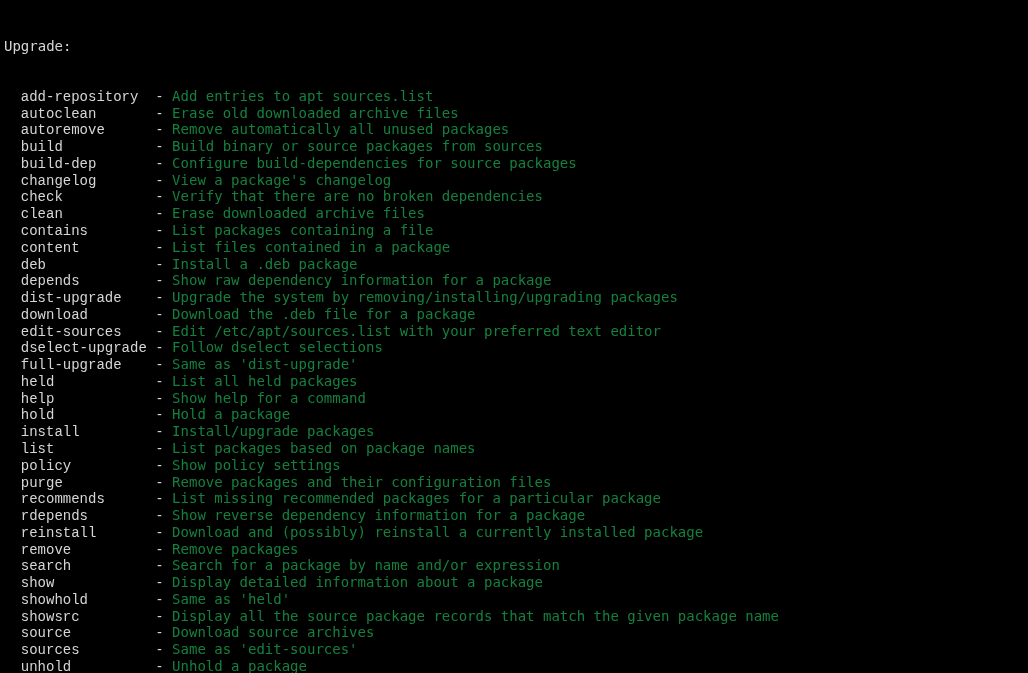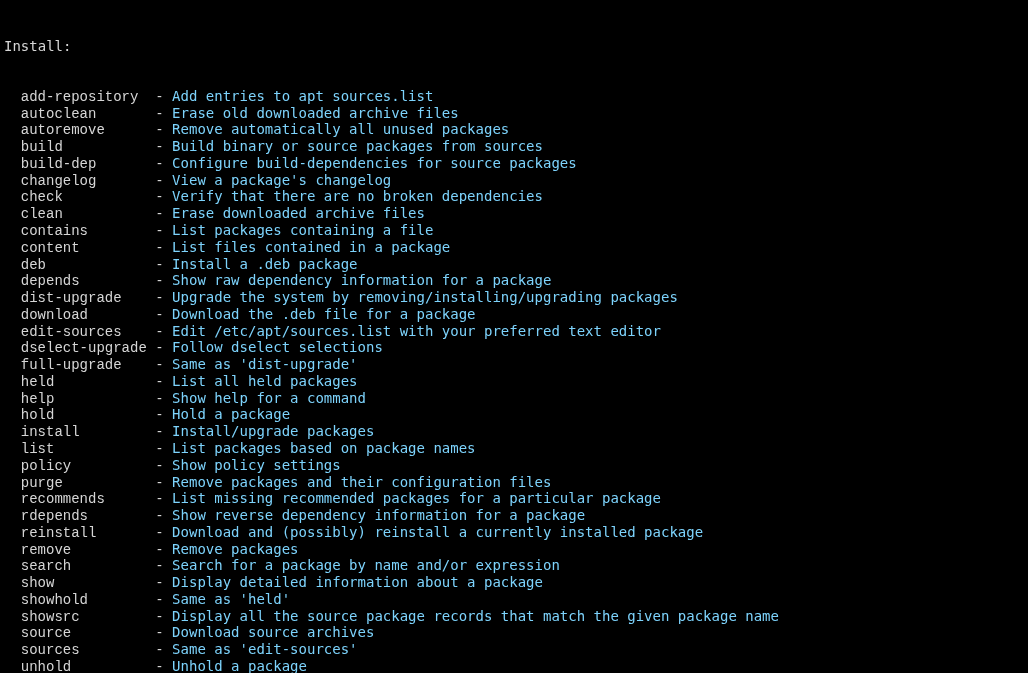--- a/index.html
+++ b/index.html
@@ -36,22 +36,22 @@
     color: #d6d6d6;
   }
   .cmd-name {
     color: #d6d6d6;
     font-family: Liberation Mono, monospace;
   }
   .cmd-dash {
     color: #d6d6d6;
   }
   .cmd-desc {
-    color: #7dd3fc;
+    color: #15803d;
   }
 </style>
 </head>
 <body>
 
 <div id="terminal">
-  <div class="line heading">Install:</div>
+  <div class="line heading">Upgrade:</div>
   <div id="command-list"><div class="line"><span class="cmd-name">  add-repository  </span><span class="cmd-dash">- </span><span class="cmd-desc">Add entries to apt sources.list</span></div><div class="line"><span class="cmd-name">  autoclean       </span><span class="cmd-dash">- </span><span class="cmd-desc">Erase old downloaded archive files</span></div><div class="line"><span class="cmd-name">  autoremove      </span><span class="cmd-dash">- </span><span class="cmd-desc">Remove automatically all unused packages</span></div><div class="line"><span class="cmd-name">  build           </span><span class="cmd-dash">- </span><span class="cmd-desc">Build binary or source packages from sources</span></div><div class="line"><span class="cmd-name">  build-dep       </span><span class="cmd-dash">- </span><span class="cmd-desc">Configure build-dependencies for source packages</span></div><div class="line"><span class="cmd-name">  changelog       </span><span class="cmd-dash">- </span><span class="cmd-desc">View a package's changelog</span></div><div class="line"><span class="cmd-name">  check           </span><span class="cmd-dash">- </span><span class="cmd-desc">Verify that there are no broken dependencies</span></div><div class="line"><span class="cmd-name">  clean           </span><span class="cmd-dash">- </span><span class="cmd-desc">Erase downloaded archive files</span></div><div class="line"><span class="cmd-name">  contains        </span><span class="cmd-dash">- </span><span class="cmd-desc">List packages containing a file</span></div><div class="line"><span class="cmd-name">  content         </span><span class="cmd-dash">- </span><span class="cmd-desc">List files contained in a package</span></div><div class="line"><span class="cmd-name">  deb             </span><span class="cmd-dash">- </span><span class="cmd-desc">Install a .deb package</span></div><div class="line"><span class="cmd-name">  depends         </span><span class="cmd-dash">- </span><span class="cmd-desc">Show raw dependency information for a package</span></div><div class="line"><span class="cmd-name">  dist-upgrade    </span><span class="cmd-dash">- </span><span class="cmd-desc">Upgrade the system by removing/installing/upgrading packages</span></div><div class="line"><span class="cmd-name">  download        </span><span class="cmd-dash">- </span><span class="cmd-desc">Download the .deb file for a package</span></div><div class="line"><span class="cmd-name">  edit-sources    </span><span class="cmd-dash">- </span><span class="cmd-desc">Edit /etc/apt/sources.list with your preferred text editor</span></div><div class="line"><span class="cmd-name">  dselect-upgrade </span><span class="cmd-dash">- </span><span class="cmd-desc">Follow dselect selections</span></div><div class="line"><span class="cmd-name">  full-upgrade    </span><span class="cmd-dash">- </span><span class="cmd-desc">Same as 'dist-upgrade'</span></div><div class="line"><span class="cmd-name">  held            </span><span class="cmd-dash">- </span><span class="cmd-desc">List all held packages</span></div><div class="line"><span class="cmd-name">  help            </span><span class="cmd-dash">- </span><span class="cmd-desc">Show help for a command</span></div><div class="line"><span class="cmd-name">  hold            </span><span class="cmd-dash">- </span><span class="cmd-desc">Hold a package</span></div><div class="line"><span class="cmd-name">  install         </span><span class="cmd-dash">- </span><span class="cmd-desc">Install/upgrade packages</span></div><div class="line"><span class="cmd-name">  list            </span><span class="cmd-dash">- </span><span class="cmd-desc">List packages based on package names</span></div><div class="line"><span class="cmd-name">  policy          </span><span class="cmd-dash">- </span><span class="cmd-desc">Show policy settings</span></div><div class="line"><span class="cmd-name">  purge           </span><span class="cmd-dash">- </span><span class="cmd-desc">Remove packages and their configuration files</span></div><div class="line"><span class="cmd-name">  recommends      </span><span class="cmd-dash">- </span><span class="cmd-desc">List missing recommended packages for a particular package</span></div><div class="line"><span class="cmd-name">  rdepends        </span><span class="cmd-dash">- </span><span class="cmd-desc">Show reverse dependency information for a package</span></div><div class="line"><span class="cmd-name">  reinstall       </span><span class="cmd-dash">- </span><span class="cmd-desc">Download and (possibly) reinstall a currently installed package</span></div><div class="line"><span class="cmd-name">  remove          </span><span class="cmd-dash">- </span><span class="cmd-desc">Remove packages</span></div><div class="line"><span class="cmd-name">  search          </span><span class="cmd-dash">- </span><span class="cmd-desc">Search for a package by name and/or expression</span></div><div class="line"><span class="cmd-name">  show            </span><span class="cmd-dash">- </span><span class="cmd-desc">Display detailed information about a package</span></div><div class="line"><span class="cmd-name">  showhold        </span><span class="cmd-dash">- </span><span class="cmd-desc">Same as 'held'</span></div><div class="line"><span class="cmd-name">  showsrc         </span><span class="cmd-dash">- </span><span class="cmd-desc">Display all the source package records that match the given package name</span></div><div class="line"><span class="cmd-name">  source          </span><span class="cmd-dash">- </span><span class="cmd-desc">Download source archives</span></div><div class="line"><span class="cmd-name">  sources         </span><span class="cmd-dash">- </span><span class="cmd-desc">Same as 'edit-sources'</span></div><div class="line"><span class="cmd-name">  unhold          </span><span class="cmd-dash">- </span><span class="cmd-desc">Unhold a package</span></div></div>
 </div>
 
 </body></html>

